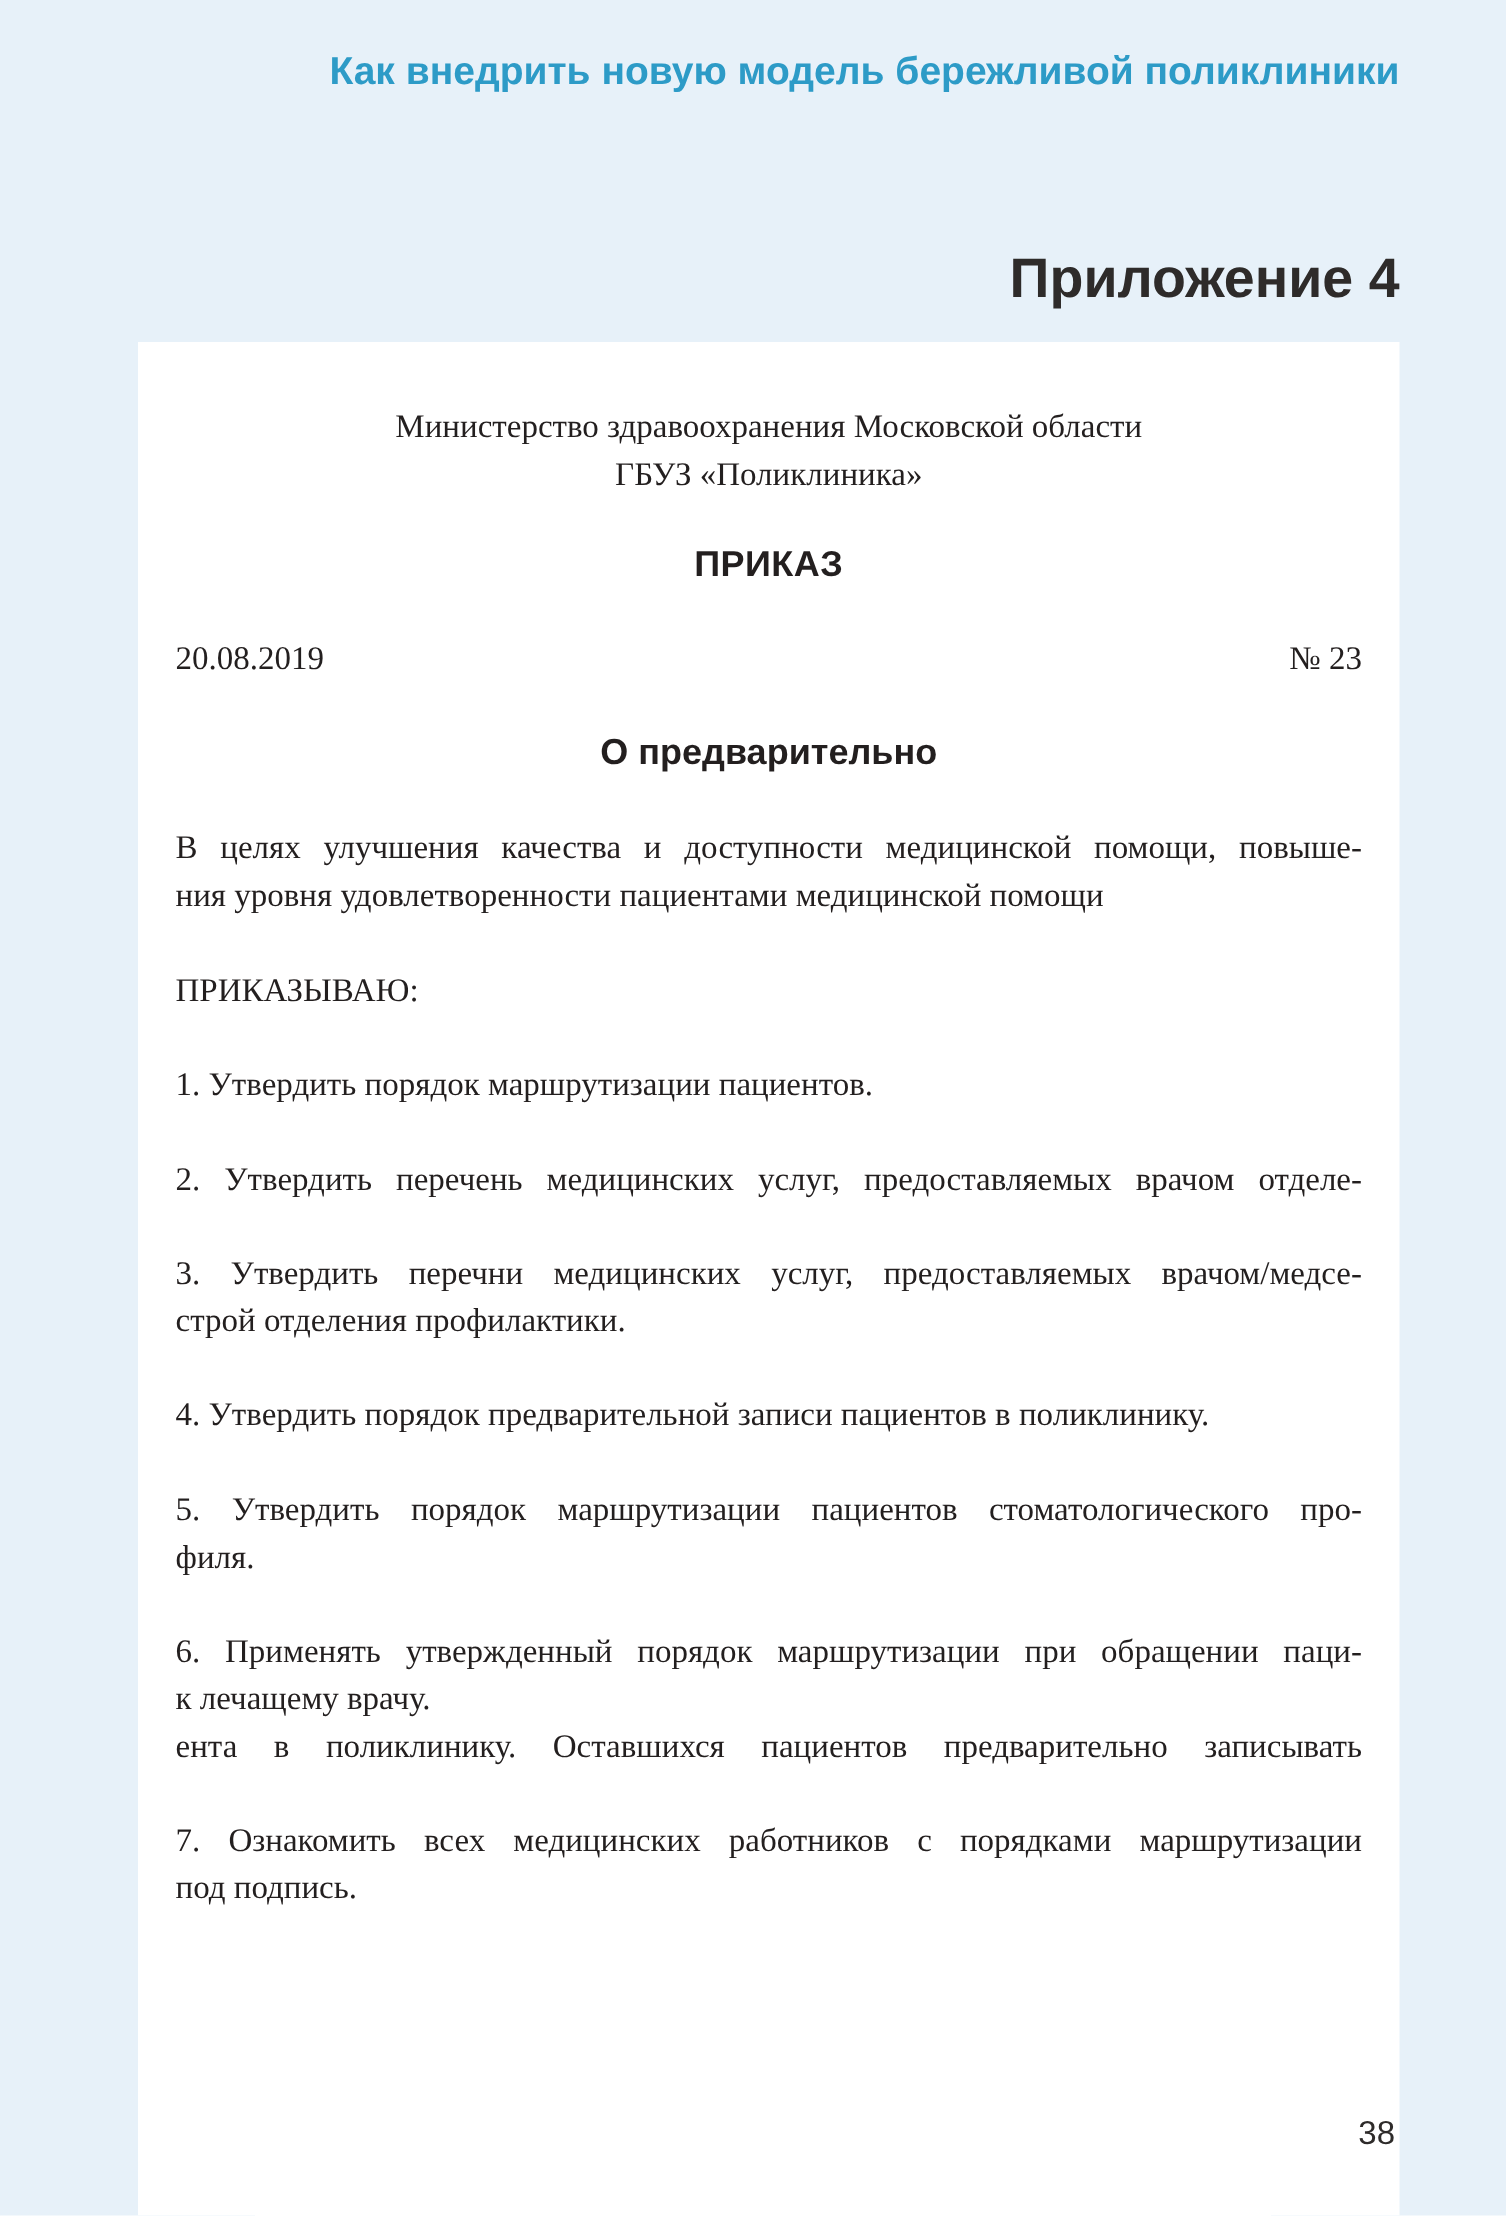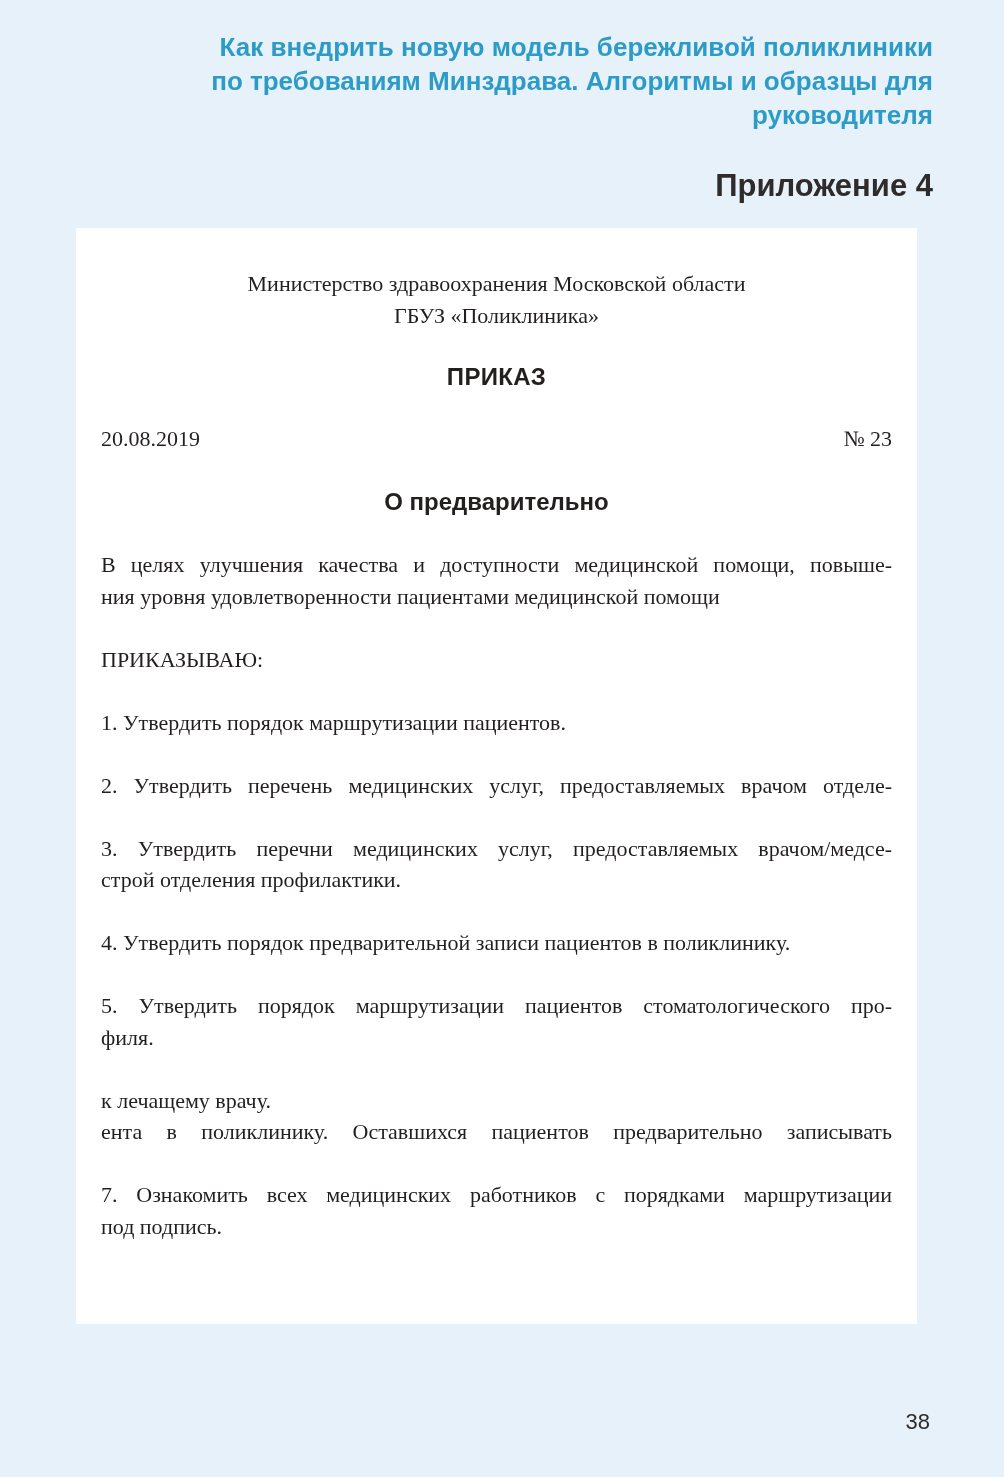--- a/index.html
+++ b/index.html
@@ -26,32 +26,32 @@
   }
 
   
   .appendix-title {
     position: absolute;
     top: 166px;
     right: 71px;
     text-align: right;
     font-family: "Liberation Sans", "DejaVu Sans", sans-serif;
     font-weight: bold;
-    font-size: 31px;
+    font-size: 37px;
     line-height: 40px;
     color: #2e2b2a;
   }
 
   
   .sheet {
     position: absolute;
     top: 228px;
-    left: 76px;
+    left: 92px;
     width: 841px;
-    height: 1096px;
+    height: 1249px;
     background: #ffffff;
   }
   .sheet-inner { position: relative; width: 100%; height: 100%; padding: 0 25px; }
 
   .org-block {
     position: absolute;
     top: 40px; left: 25px; right: 25px;
     text-align: center;
     font-size: 22px;
     line-height: 32px;
@@ -105,21 +105,20 @@
     font-size: 22px;
     line-height: 31px;
     color: #2e2b2a;
   }
 </style>
 </head>
 <body style="background: rgb(231, 241, 249);">
 
 <div class="book-header" style="color: rgb(45, 155, 199); text-align: right;">
   <div>Как внедрить новую модель бережливой поликлиники</div>
-  <div>по требованиям Минздрава. Алгоритмы и образцы для руководителя</div>
 </div>
 
 <div class="appendix-title">Приложение 4</div>
 
 <div class="sheet" style="background: rgb(255, 255, 255);">
   <div class="sheet-inner">
 
     <div class="org-block">
       <div>Министерство здравоохранения Московской области</div>
       <div>ГБУЗ «Поликлиника»</div>
@@ -153,20 +152,21 @@
           <div class="line">строй отделения профилактики.</div>
         </div>
         <div class="para">
           <div class="line">4. Утвердить порядок предварительной записи пациентов в поликлинику.</div>
         </div>
         <div class="para">
           <div class="line fill">5. Утвердить порядок маршрутизации пациентов стоматологического про-</div>
           <div class="line">филя.</div>
         </div>
         <div class="para">
+          <div class="line fill">6. Применять утвержденный порядок маршрутизации при обращении паци-</div>
           <div class="line">к лечащему врачу.</div>
           <div class="line fill">ента в поликлинику. Оставшихся пациентов предварительно записывать</div>
         </div>
         <div class="para">
           <div class="line fill">7. Ознакомить всех медицинских работников с порядками маршрутизации</div>
           <div class="line">под подпись.</div>
         </div>
       </div>
 
   </div>

